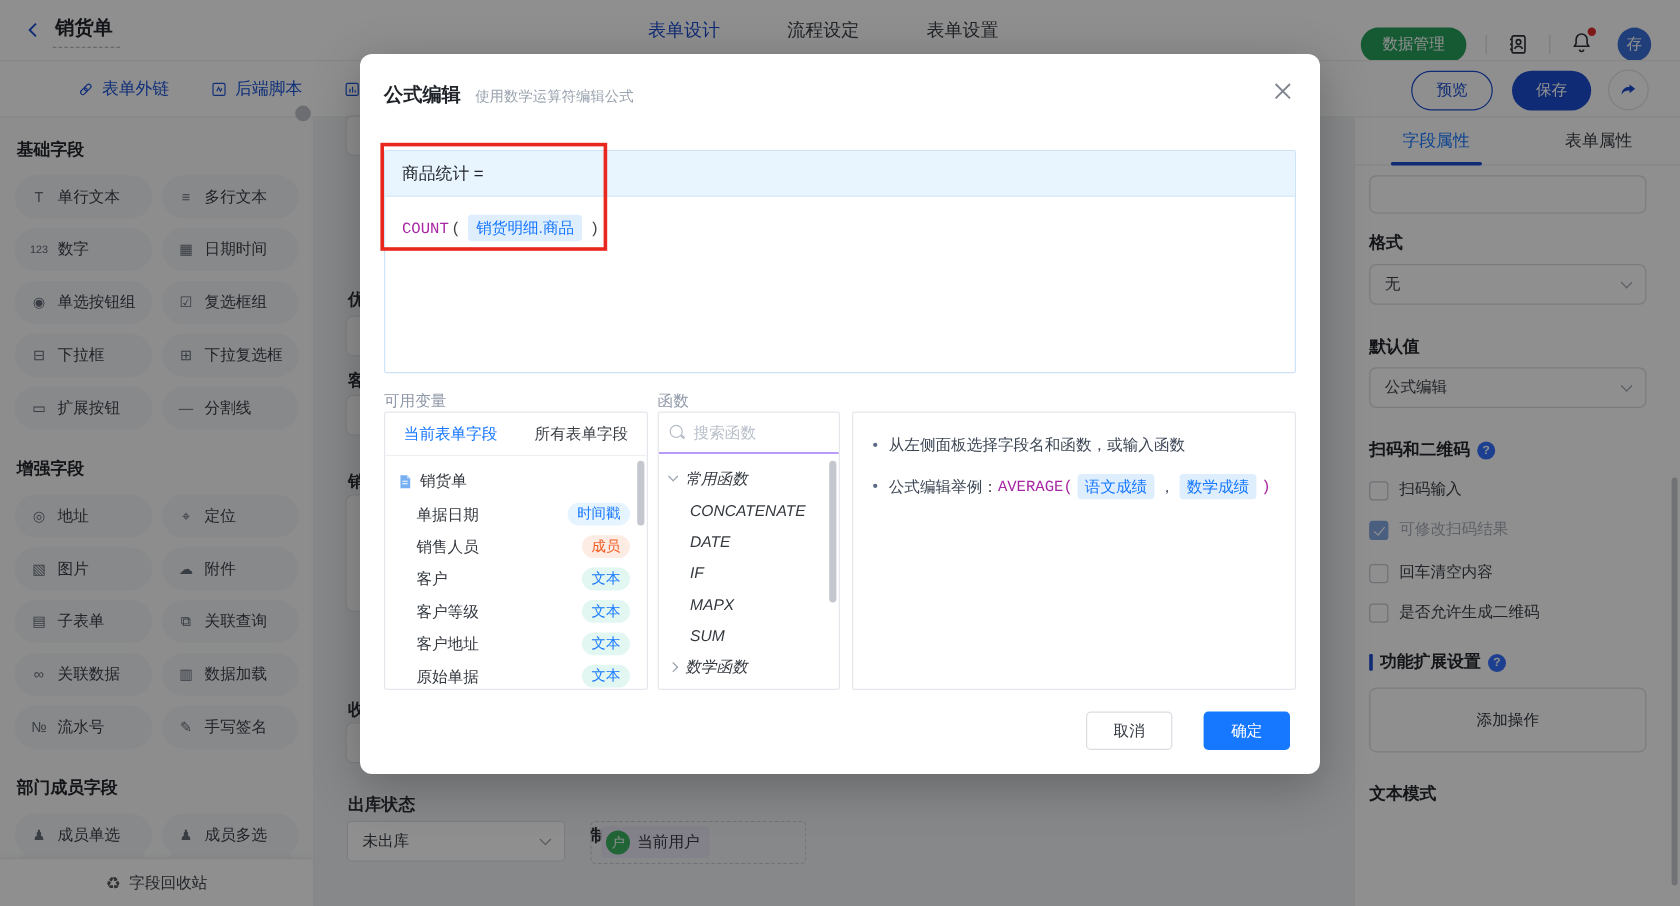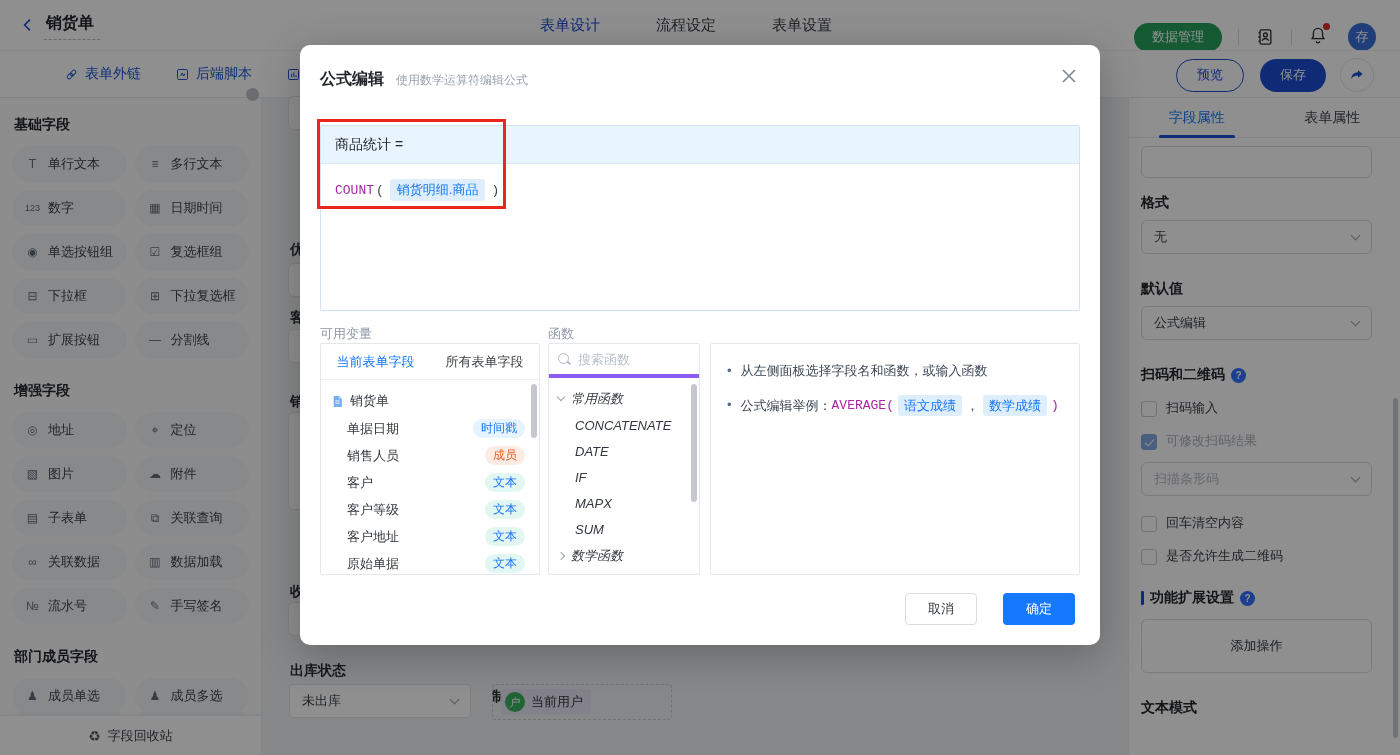--- a/index.html
+++ b/index.html
@@ -109,21 +109,21 @@
   .var-list { padding:7px 0; }
   .var-root { display:flex; align-items:center; gap:6px; height:28px; padding-left:10px; font-size:13px; color:#33383f; cursor:pointer; }
   .var-row { display:flex; align-items:center; height:27px; padding:0 14px 0 26px; font-size:13px; color:#33383f; cursor:pointer; }
   .badge { margin-left:auto; font-size:12px; padding:1px 8px; border-radius:10px; }
   .badge.blue { background:#e6f4ff; color:#1677ff; }
   .badge.orange { background:#fdece4; color:#f35a21; }
   .badge.teal { background:#e2f6f2; color:#1677ff; }
   .scroll-thumb { position:absolute; right:2px; width:6px; border-radius:3px; background:#c4c8ce; }
 
   .fn-panel { left:248px; width:152px; }
-  .fn-search { height:34px; border-bottom:4px solid #8b5cf6; display:flex; align-items:center; gap:7px; padding:0 9px; }
+  .fn-search { height:34px; border-bottom:1px solid #8b5cf6; display:flex; align-items:center; gap:7px; padding:0 9px; }
   .search-ic { position:relative; width:13px; height:13px; flex:none; }
   .search-ic::before { content:""; position:absolute; left:0; top:0; width:9px; height:9px; border:1.5px solid #b4bbc5; border-radius:50%; }
   .search-ic::after { content:""; position:absolute; left:9px; top:9px; width:4px; height:1.5px; background:#b4bbc5; transform:rotate(45deg); }
   .fn-search input { border:none; outline:none; font-size:13px; color:#33383f; width:100%; font-family:inherit; background:transparent; }
   .fn-search input::placeholder { color:#b8bfc9; }
   .fn-tree { padding:7px 9px;font-style:italic; }
   .fn-group { display:flex; align-items:center; gap:7px; height:27px; font-size:13px; color:#33383f; cursor:pointer; }
   .tcaret { width:6px; height:6px; border-right:1.4px solid #98a1ad; border-bottom:1.4px solid #98a1ad; flex:none; }
   .tcaret.open { transform:rotate(45deg); margin-top:-3px; }
   .tcaret.closed { transform:rotate(-45deg); }
@@ -380,24 +380,20 @@
         <span>扫码和二维码</span>
           <span class="qicon"></span>
       </div>
       <div class="chk-row">
         <span class="chk"></span>
           <span>扫码输入</span>
       </div>
       <div class="chk-row disabled">
         <span class="chk checked"></span>
           <span>可修改扫码结果</span>
-      </div>
-      <div class="p-select disabled" style="margin-top:12px;">
-        <span>扫描条形码</span>
-          <span class="caret"></span>
       </div>
       <div class="chk-row" style="margin-top:18px;">
         <span class="chk"></span>
           <span>回车清空内容</span>
       </div>
       <div class="chk-row">
         <span class="chk"></span>
           <span>是否允许生成二维码</span>
       </div>
 

